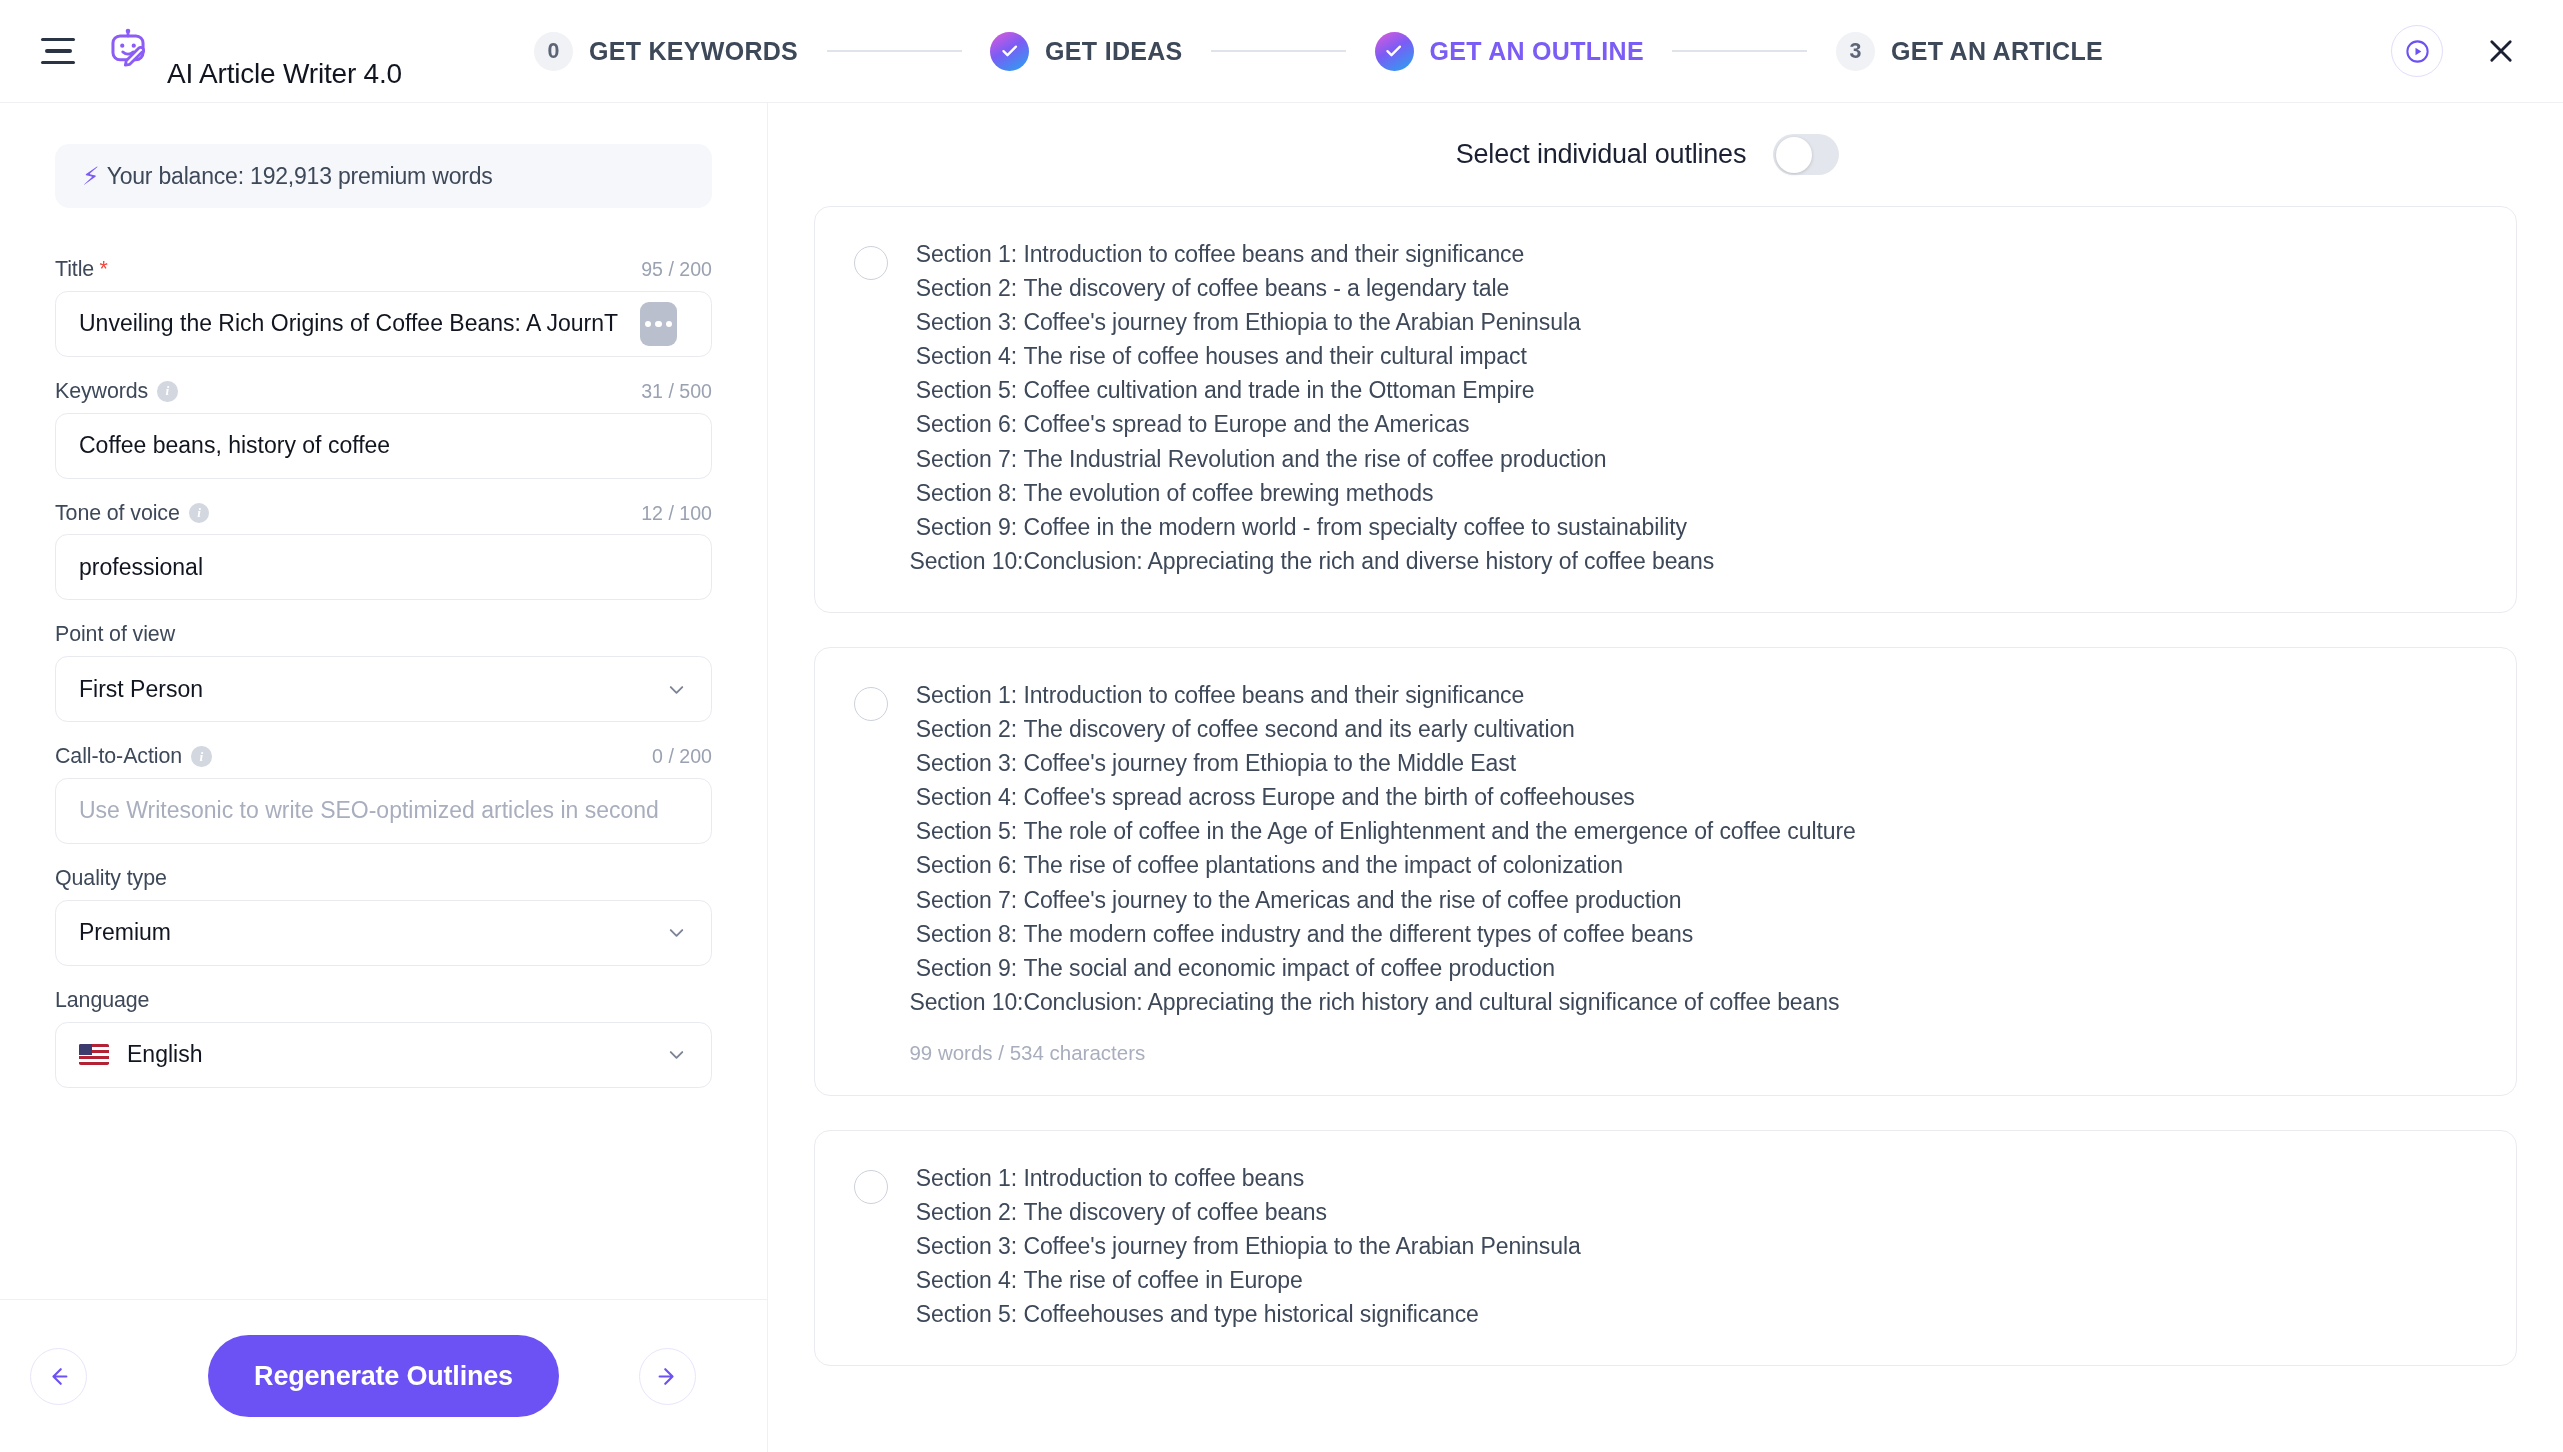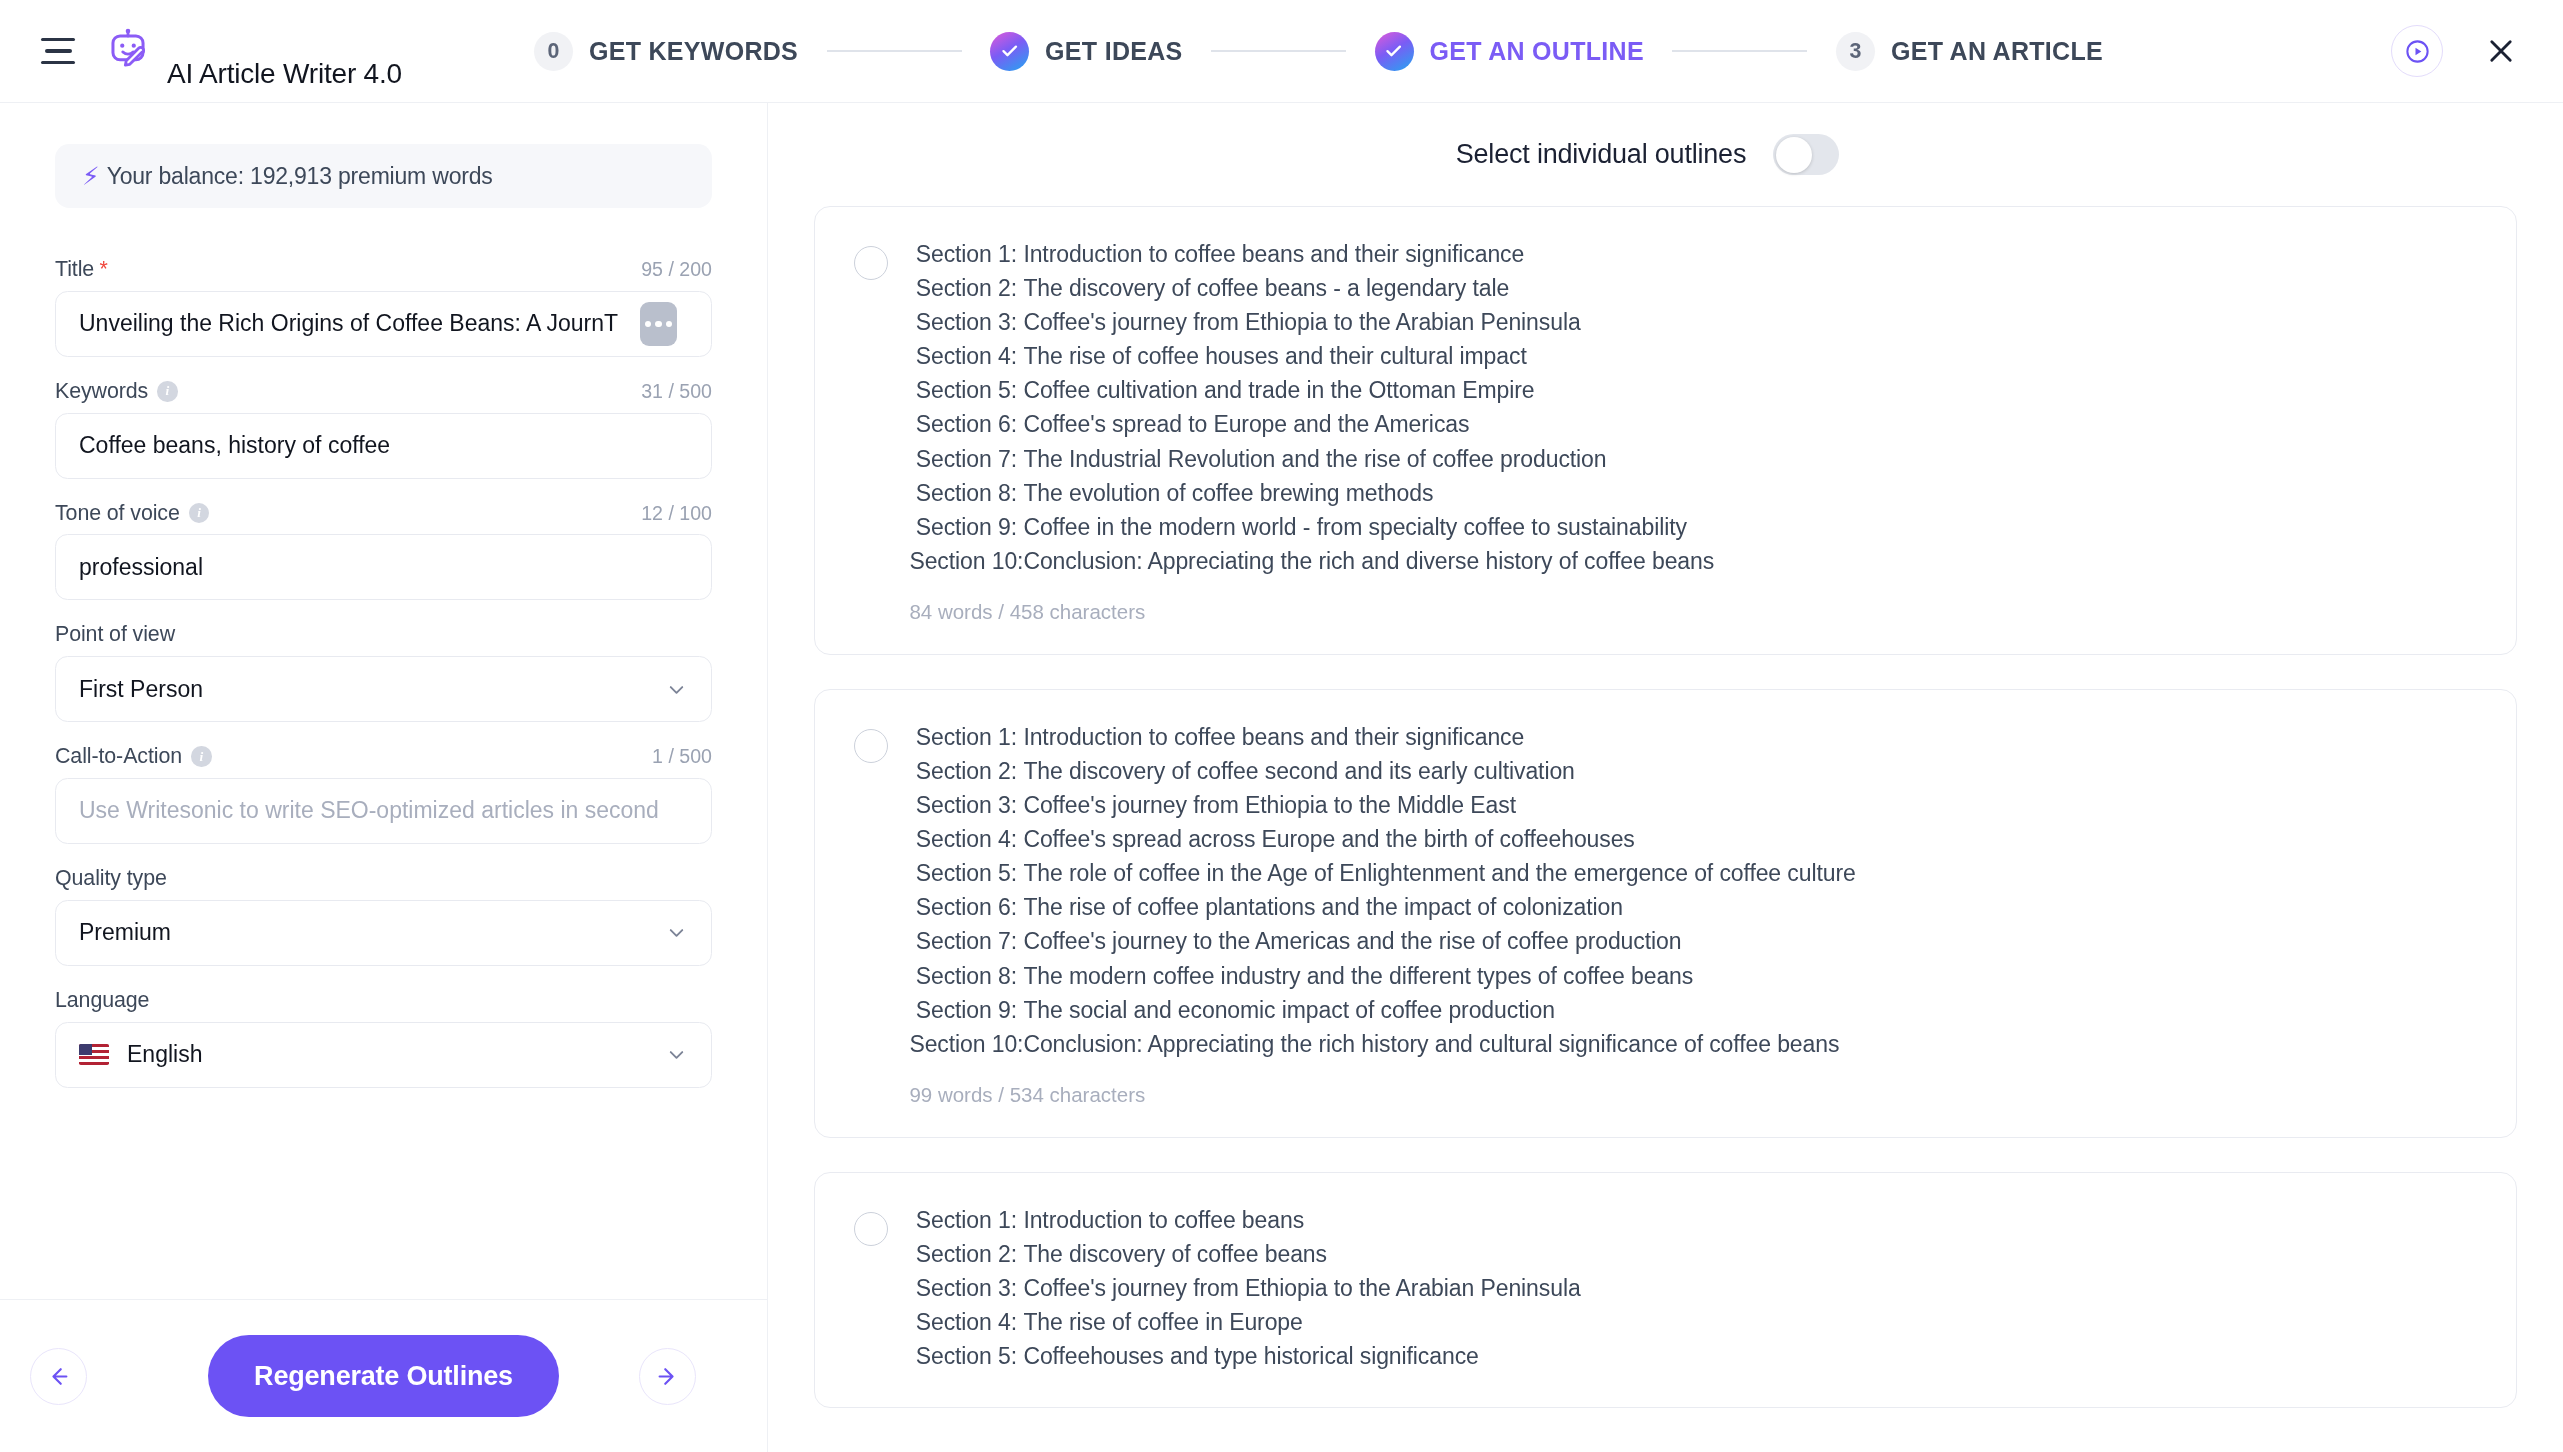--- a/index.html
+++ b/index.html
@@ -321,21 +321,21 @@
                   <path d="M6 9.5 L12 15.5 L18 9.5" stroke="#7c8497" stroke-width="2" stroke-linecap="round" stroke-linejoin="round"></path>
                 </svg>
             </span>
           </div>
         </div>
 
         <div class="field">
           <div class="field-head">
             <span class="field-label">Call-to-Action</span>
             <span class="info-i">i</span>
-            <span class="counter">1 / 500</span>
+            <span class="counter">0 / 200</span>
           </div>
           <div class="input-box">
             <span class="ph">Use Writesonic to write SEO-optimized articles in second</span>
           </div>
         </div>
 
         <div class="field">
           <div class="field-head">
             <span class="field-label">Quality type</span>
           </div>
@@ -428,21 +428,20 @@
                 <span class="sec-txt">The evolution of coffee brewing methods</span>
               </div>
               <div class="sec-row">
                 <span class="sec-num">Section 9:</span>
                 <span class="sec-txt">Coffee in the modern world - from specialty coffee to sustainability</span>
               </div>
               <div class="sec-row">
                 <span class="sec-num">Section 10:</span>
                 <span class="sec-txt">Conclusion: Appreciating the rich and diverse history of coffee beans</span>
               </div>
-              <div class="card-meta">84 words / 458 characters</div>
             </div>
           </div>
           <div class="card">
             <div class="radio"></div>
             <div class="card-body">
               <div class="sec-row">
                 <span class="sec-num">Section 1:</span>
                 <span class="sec-txt">Introduction to coffee beans and their significance</span>
               </div>
               <div class="sec-row">

